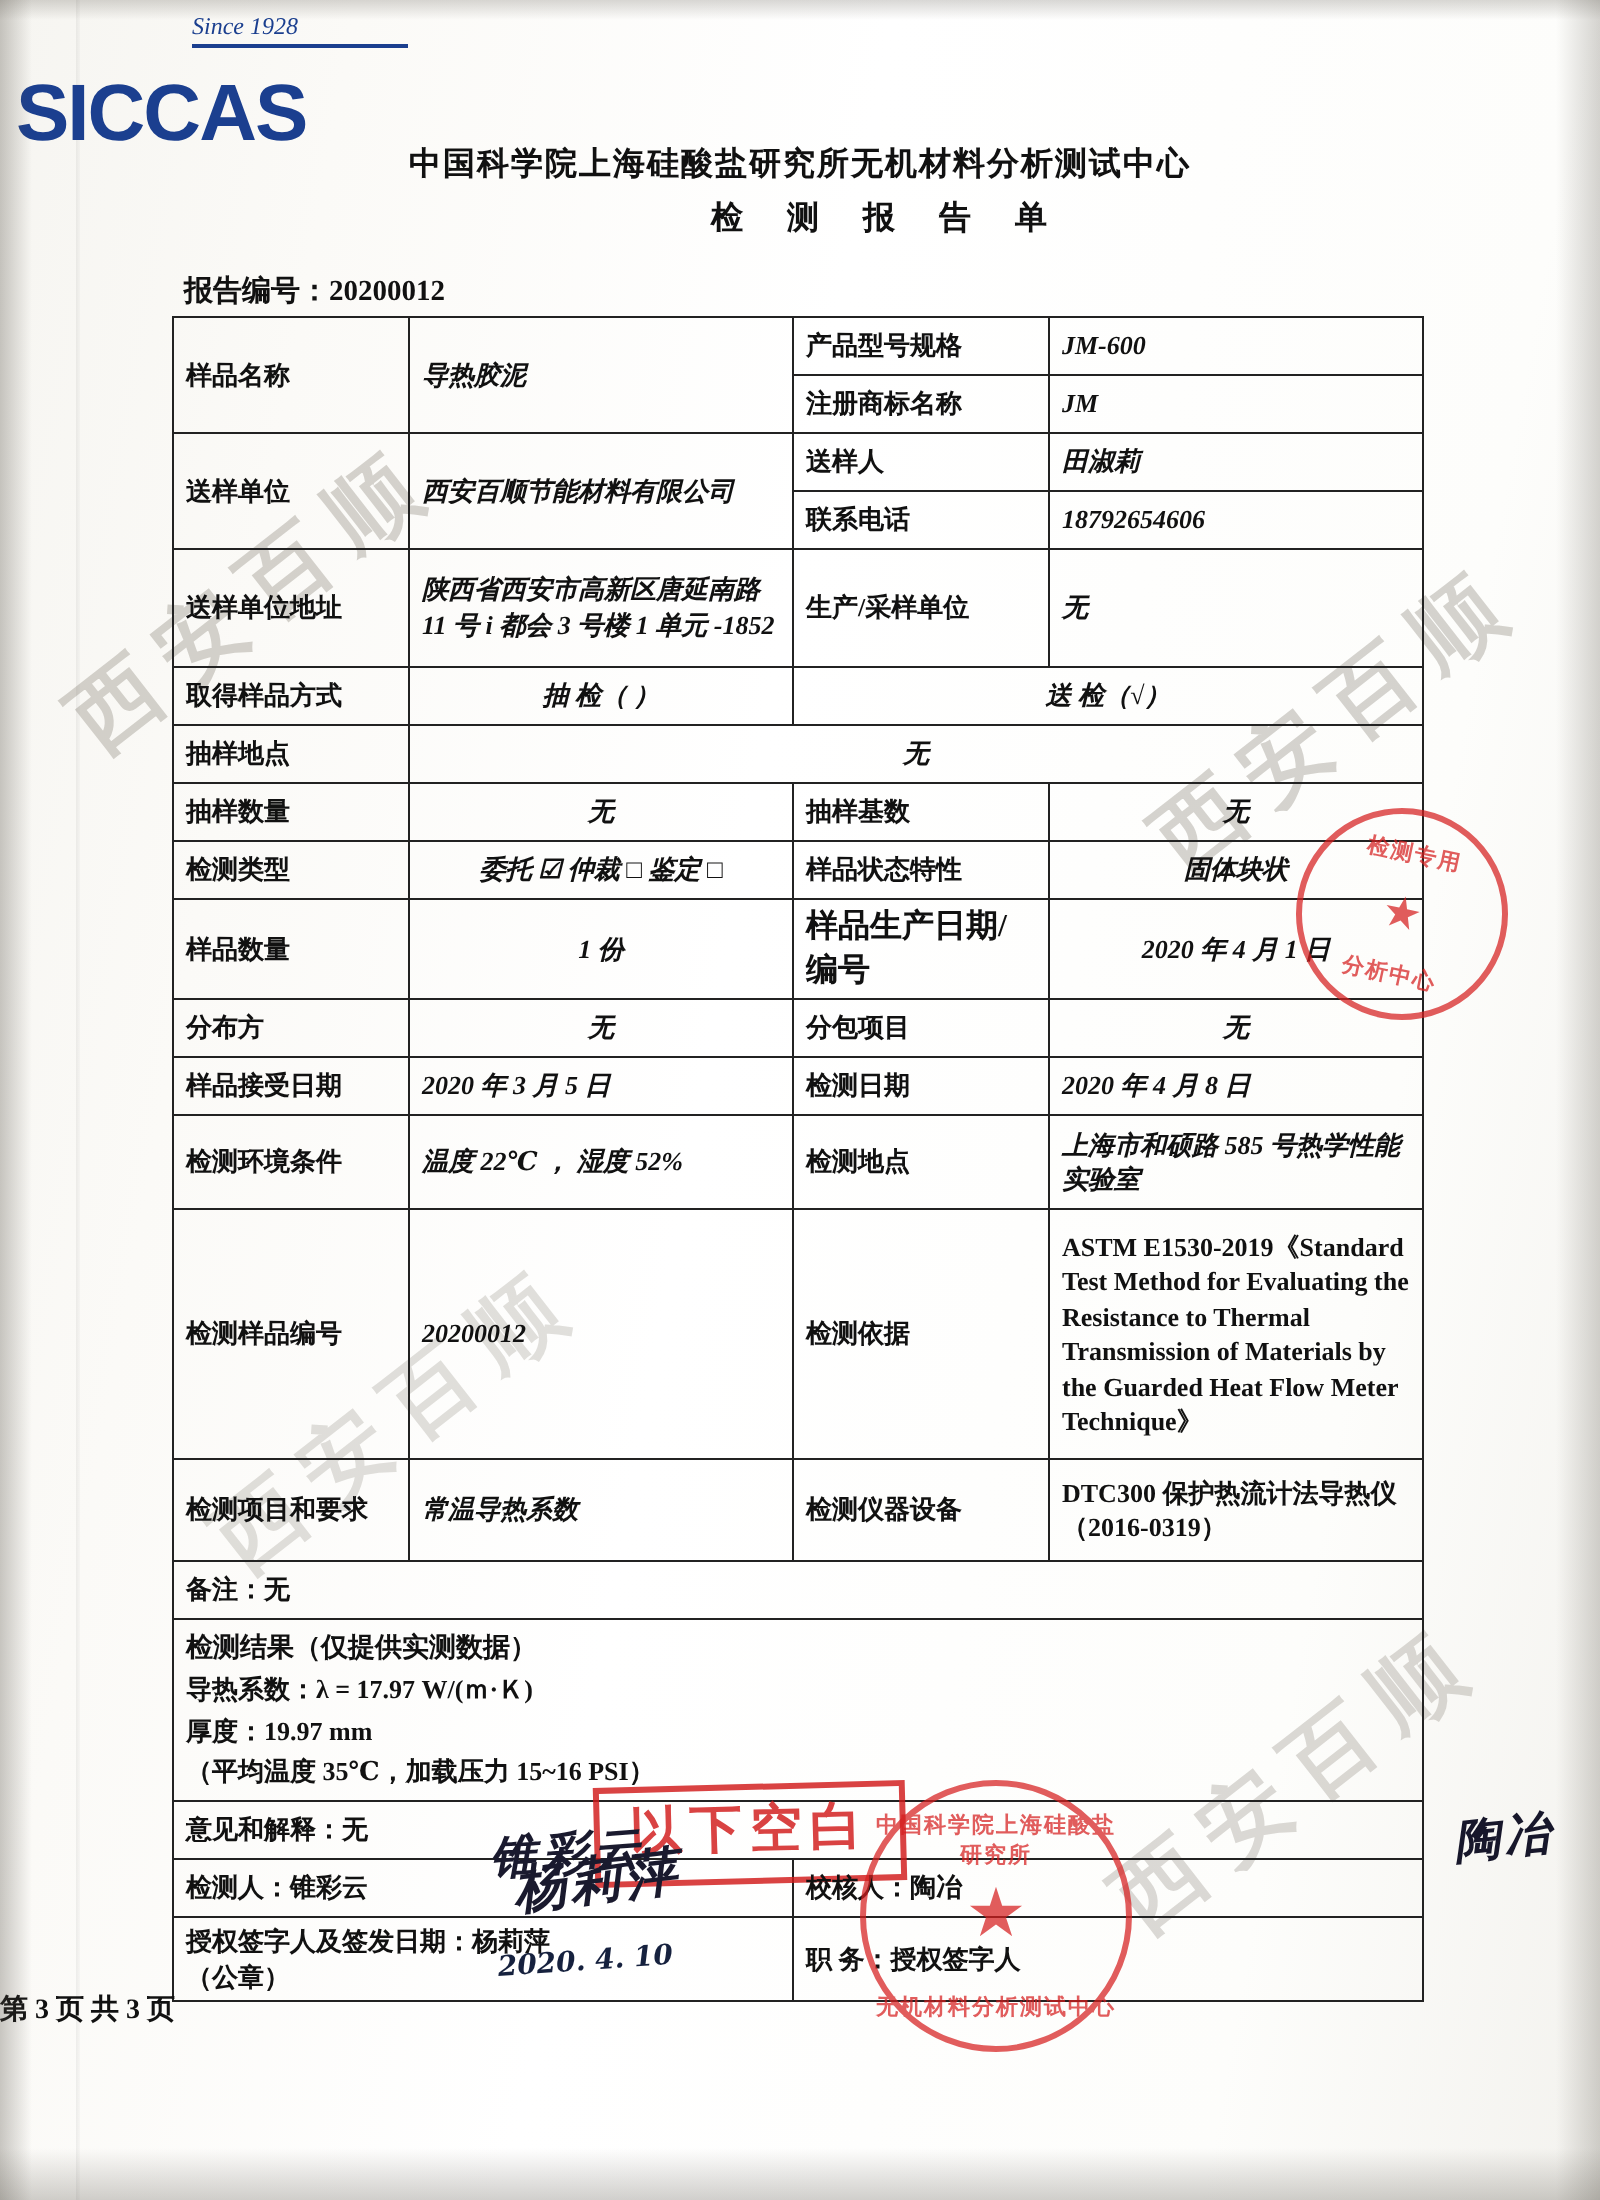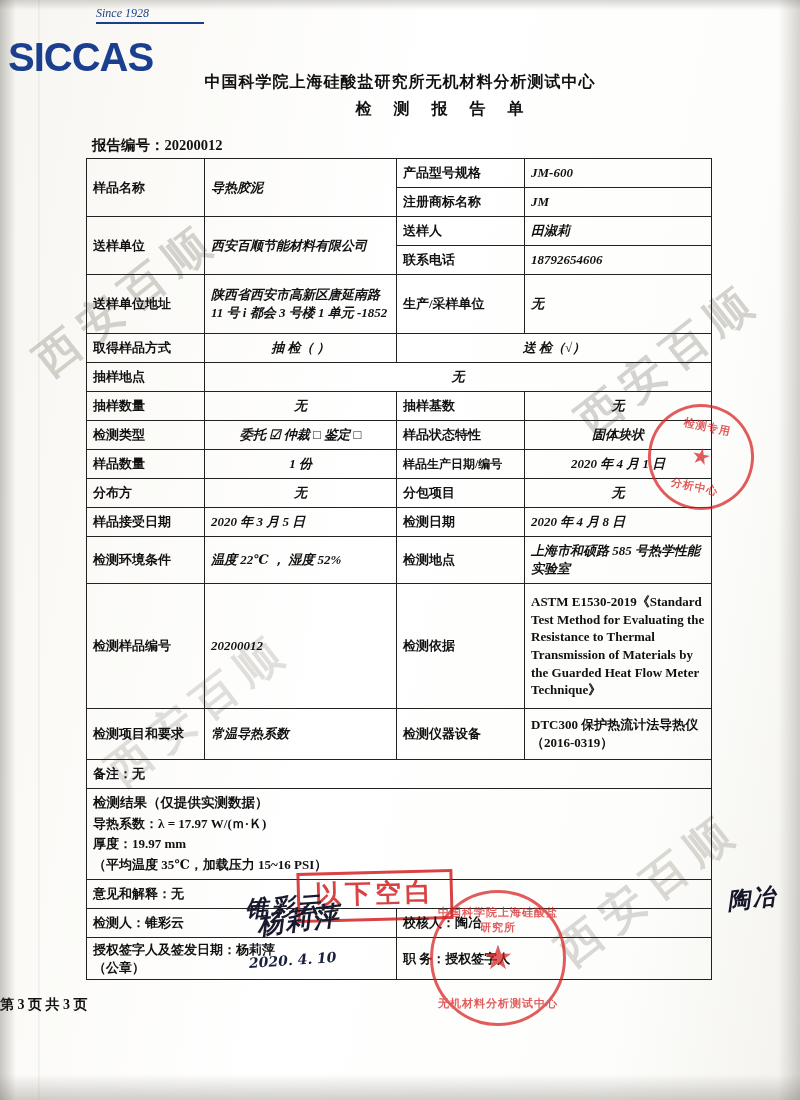--- a/index.html
+++ b/index.html
@@ -408,21 +408,21 @@
     <tr>
       <td class="lbl">检测类型</td>
       <td class="ctr val-b">委托 ☑ 仲裁 □ 鉴定 □</td>
       <td class="lbl">样品状态特性</td>
       <td class="ctr val-b">固体块状</td>
     </tr>
 
     <tr>
       <td class="lbl">样品数量</td>
       <td class="ctr val-b">1 份</td>
-      <td class="lbl" style="font-size:12px;">样品生产日期/编号</td>
+      <td class="lbl" style="font-size:16px;">样品生产日期/编号</td>
       <td class="ctr val-b">2020 年 4 月 1 日</td>
     </tr>
 
     <tr>
       <td class="lbl">分布方</td>
       <td class="ctr val-b">无</td>
       <td class="lbl">分包项目</td>
       <td class="ctr val-b">无</td>
     </tr>
 

